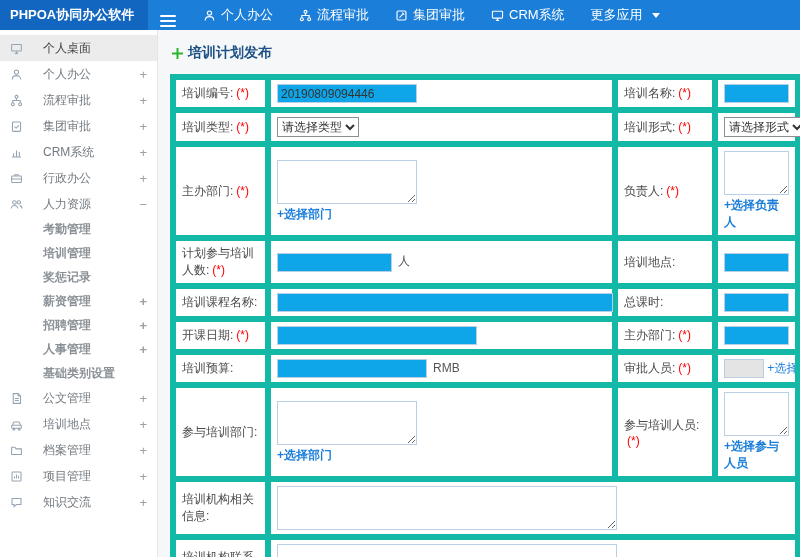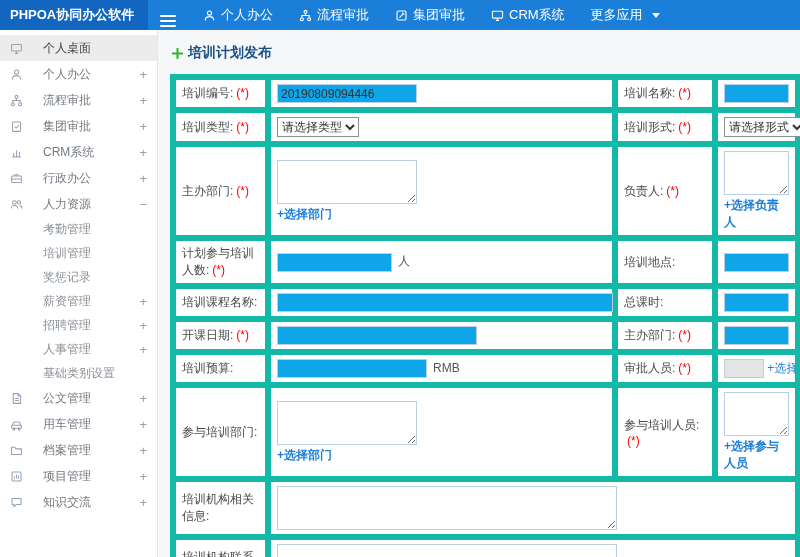--- a/index.html
+++ b/index.html
@@ -17,21 +17,21 @@
 
   
   .layout { display:flex; height:527px; }
   .sidebar { width:158px; background:#fff; border-right:1px solid #e4e6e8; padding-top:5px; flex:none; overflow:hidden; }
   .side-item { height:26px; display:flex; align-items:center; padding:0 10px; font-size:12px; color:#737a80; cursor:pointer; }
   .side-item.active { background:#ececec; color:#444; }
   .side-item .sicon { width:13px; height:13px; margin-right:8px; color:#95a3b2; flex:none; }
   .side-item .sicon svg { width:13px; height:13px; stroke:currentColor; fill:none; stroke-width:1.3; }
   .side-item .slabel { flex:1; white-space:nowrap; overflow:hidden;margin-left:12px; }
   .side-item .sexp { color:#9aa0a6; font-size:13px; margin-left:4px; }
-  .side-item.sub { height:24px; padding-left:31px; color:#8a9096; }
+  .side-item.sub { height:24px; padding-left:31px; color:#8a9096;font-weight:bold; }
 
   
   .main { flex:1; padding:10px 5px 0 12px; overflow:hidden; }
   .page-title { display:flex; align-items:center; gap:5px; font-size:14px; font-weight:bold; color:#1c5287; margin:4px 0 12px 2px;text-align:right; }
   .plus-ico { width:11px; height:11px; flex:none; }
 
   table.form { border-collapse:collapse; table-layout:fixed; width:625px; background:#fff; }
   table.form td { border:6px solid #14b8a6; padding:4px 6px; font-size:12px; color:#555; vertical-align:middle; }
   td.lbl .flabel { color:#4a4a4a; }
   .req { color:#ff0000; margin-left:3px; }
@@ -195,21 +195,21 @@
       <span class="slabel">公文管理</span>
       <span class="sexp">+</span>
     </div>
     <div class="side-item">
       <span class="sicon"><svg viewBox="0 0 16 16">
             <path d="M3 9l1.2-3.2c.2-.5.6-.8 1.1-.8h5.4c.5 0 .9.3 1.1.8L13 9"></path>
             <rect x="2" y="9" width="12" height="3.5" rx="0.8"></rect>
             <circle cx="4.8" cy="13.8" r="1.1"></circle>
             <circle cx="11.2" cy="13.8" r="1.1"></circle>
           </svg></span>
-      <span class="slabel">用车管理</span>
+      <span class="slabel">培训地点</span>
       <span class="sexp">+</span>
     </div>
     <div class="side-item">
       <span class="sicon"><svg viewBox="0 0 16 16">
             <path d="M2 4h4l1.5 2H14v7H2z"></path>
           </svg></span>
       <span class="slabel">档案管理</span>
       <span class="sexp">+</span>
     </div>
     <div class="side-item">

